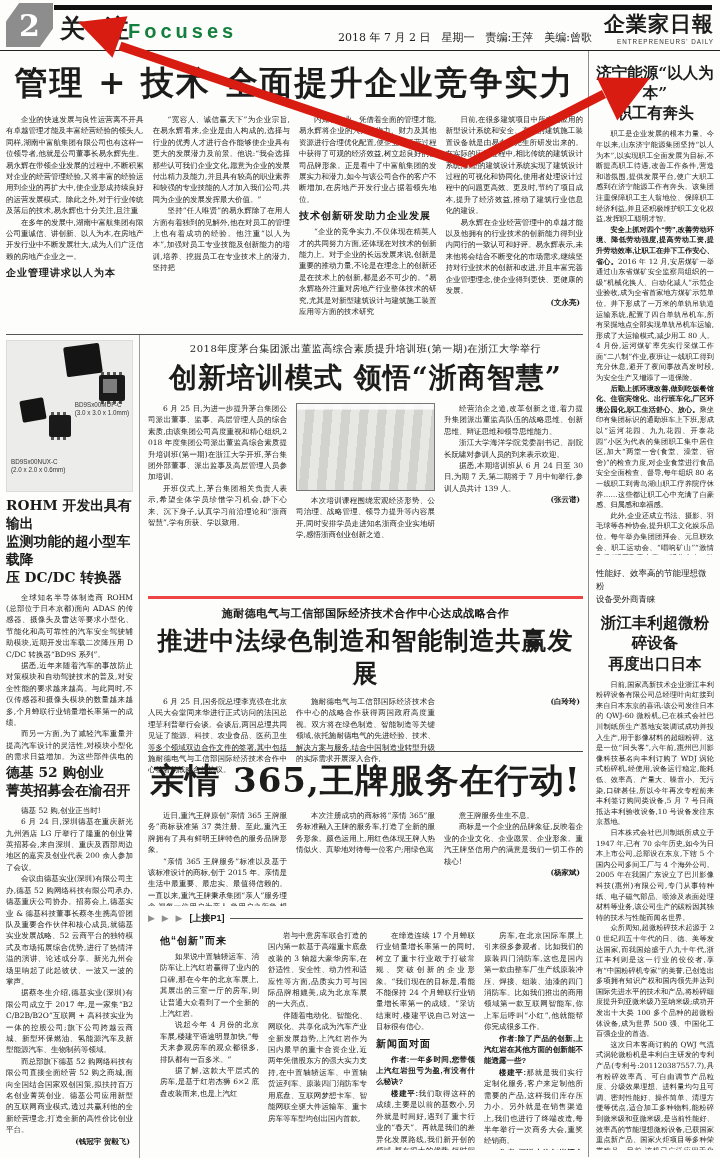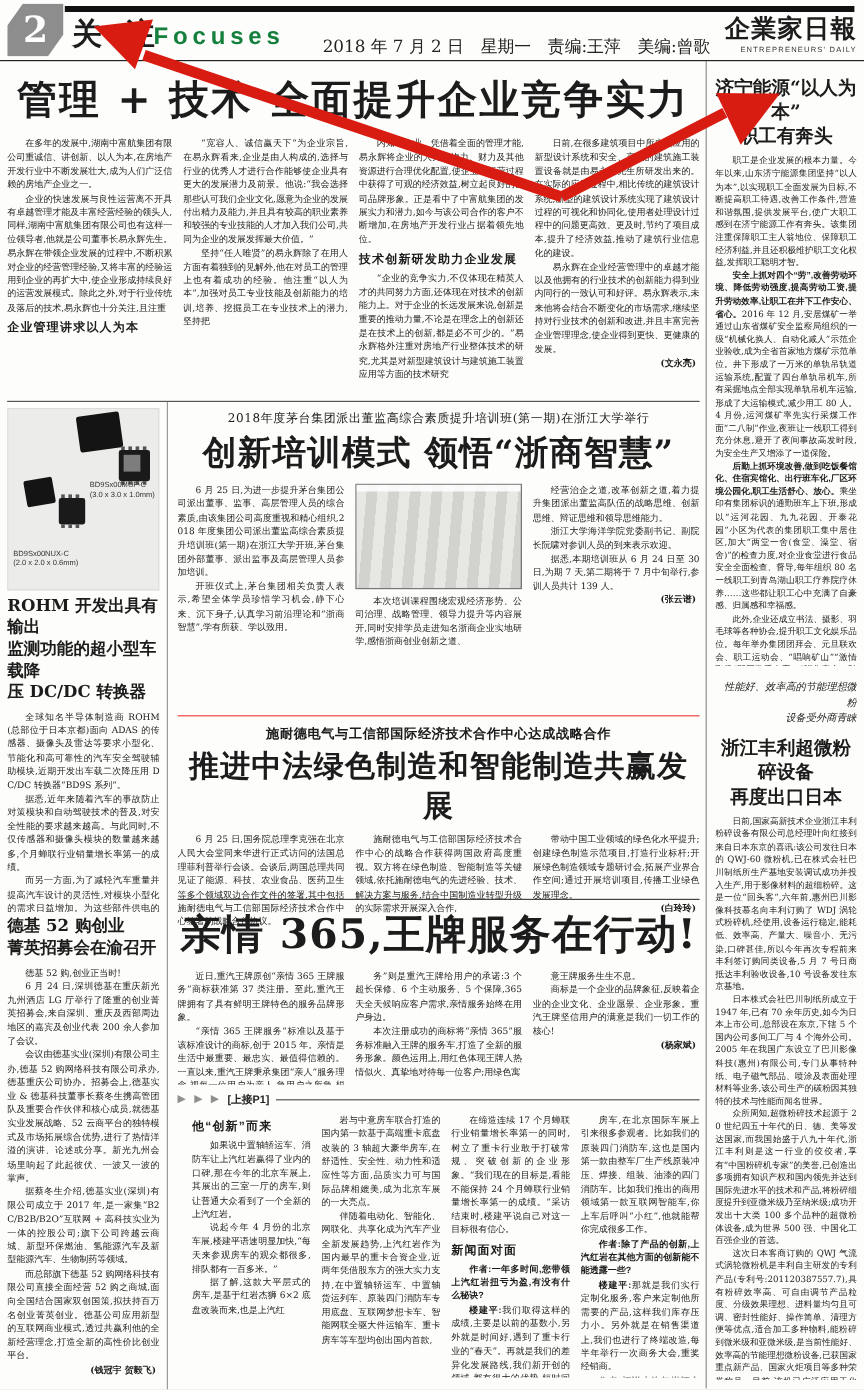--- a/index.html
+++ b/index.html
@@ -10,21 +10,21 @@
   .topbar{position:absolute;top:5px;left:54px;right:8px;height:5px;background:#111;}
   header{position:relative;height:50px;border-bottom:1.5px solid #222;padding:0 8px 0 6px;}
   .badge{position:absolute;left:6px;top:3px;width:47px;height:44px;background:#8d8d8d;
          clip-path:polygon(28% 0,100% 0,100% 58%,72% 100%,0 100%,0 42%);
          display:flex;align-items:center;justify-content:center;}
   .badge span{color:#fff;font-size:30px;font-weight:900;font-family:"DejaVu Serif",serif;}
   .section-cn{position:absolute;left:60px;top:12px;font-size:25px;font-weight:900;
          font-family:"Liberation Sans","DejaVu Sans",sans-serif;letter-spacing:6px;}
   .section-en{position:absolute;left:128px;top:20px;font-size:20px;font-weight:700;color:#15803d;
          font-family:"Liberation Sans",sans-serif;letter-spacing:4px;}
-  .dateline{position:absolute;right:128px;top:30px;font-size:14px;color:#222;white-space:nowrap;}
+  .dateline{position:absolute;right:128px;top:30px;font-size:11px;color:#222;white-space:nowrap;}
   .masthead{position:absolute;right:6px;top:10px;text-align:right;}
   .masthead .cn{font-size:21px;font-weight:900;letter-spacing:1px;font-family:"DejaVu Serif",serif;}
   .masthead .en{font-size:6.3px;letter-spacing:1px;color:#333;font-family:"Liberation Sans",sans-serif;}
   
   .below{display:flex;height:1106px;}
   .left-main{width:588px;box-sizing:border-box;padding:0 5px 0 6px;}
   .right-rail{flex:1;box-sizing:border-box;border-left:1px solid #8f8f8f;padding:4px 6px 0 7px;}
   
   .para{margin:0;font-size:7.5px;line-height:11.4px;text-align:justify;text-indent:2em;
         word-break:break-all;}
@@ -57,40 +57,40 @@
   
   .kicker{font-size:10px;text-align:center;margin:7px 0 1px 0;letter-spacing:0.5px;}
   .kicker.bold{font-family:"Liberation Sans",sans-serif;font-weight:700;font-size:11px;}
   .sec-h{ text-align:center;font-weight:900;letter-spacing:1px;margin:3px 0 6px 0;
         font-family:"DejaVu Serif",serif;}
   #maotai .sec-h{font-size:28px;}
   #schneider .sec-h{font-size:25px;}
   #qinqing .sec-h{font-size:34px;margin-top:6px;}
   #maotai{height:258px;}
   #maotai .cols{height:188px;}
-  #schneider{height:152px;border-top:1px solid #ef4444;margin-top:3px;}
+  #schneider{height:152px;border-top:3px solid #ef4444;margin-top:3px;}
   #schneider .cols{height:98px;}
   #qinqing{height:154px;border-top:1px solid #444;}
   #qinqing .cols{height:96px;}
   .photo{height:86px;margin-bottom:4px;border:1px solid #777;
      background:
        linear-gradient(180deg,rgba(255,255,255,.85) 0 6%,rgba(255,255,255,0) 7%),
        repeating-linear-gradient(95deg,#e7e7e4 0 9px,#d2d2cf 9px 18px),
        linear-gradient(180deg,#dededa 0%,#c9c9c5 30%,#a4a4a0 62%,#6f6f6b 63%,#8d8d89 70%,#55554f 100%);}
   
   #continued{margin-top:4px;}
   .cont-marker{display:flex;align-items:center;gap:5px;height:16px;}
   .cont-tri{color:#8f8f8f;font-size:9px;letter-spacing:2px;}
   .cont-label{font-size:9px;font-weight:700;font-family:"Liberation Sans",sans-serif;}
   .cont-line{flex:1;border-top:1px solid #555;}
   #continued .cols{height:220px;margin-top:4px;margin-left:12px;}
   
   .rail2-h{font-size:15.5px;font-weight:900;text-align:center;line-height:1.3;
         margin:8px 0 6px 0;white-space:pre-line;}
-  .kicker-it{font-size:8.5px;font-style:italic;text-align:right;margin:12px 0 0 0;
+  .kicker-it{font-size:8.5px;text-align:left;margin:12px 0 0 0;
         white-space:pre-line;line-height:1.5;}
   #jining{height:500px;overflow:hidden;}
   #fengli{height:595px;overflow:hidden;}
   .arrows{position:absolute;inset:0;width:720px;height:1158px;pointer-events:none;z-index:9;}
 </style>
 </head>
 <body>
 
 <div class="page">
   <div class="topbar"></div>
@@ -108,22 +108,22 @@
     </div>
   </header>
 
   <div class="below">
     <div class="left-main">
 
       <section class="top-article">
         <h1>管理 + 技术  全面提升企业竞争实力</h1>
         <div class="cols">
           <div class="col">
+              <p class="para">企业的快速发展与良性运营离不开具有卓越管理才能及丰富经营经验的领头人,同样,湖南中富航集团有限公司也有这样一位领导者,他就是公司董事长易永辉先生。易永辉在带领企业发展的过程中,不断积累对企业的经营管理经验,又将丰富的经验运用到企业的再扩大中,使企业形成持续良好的运营发展模式。除此之外,对于行业传统及落后的技术,易永辉也十分关注,且注重</p>
               <p class="para">在多年的发展中,湖南中富航集团有限公司重诚信、讲创新、以人为本,在房地产开发行业中不断发展壮大,成为人们广泛信赖的房地产企业之一。</p>
-              <p class="para">企业的快速发展与良性运营离不开具有卓越管理才能及丰富经营经验的领头人,同样,湖南中富航集团有限公司也有这样一位领导者,他就是公司董事长易永辉先生。易永辉在带领企业发展的过程中,不断积累对企业的经营管理经验,又将丰富的经验运用到企业的再扩大中,使企业形成持续良好的运营发展模式。除此之外,对于行业传统及落后的技术,易永辉也十分关注,且注重</p>
               <div class="col-subhead">企业管理讲求以人为本</div>
             </div>
           <div class="col">
               <p class="para">“宽容人、诚信赢天下”为企业宗旨,在易永辉看来,企业是由人构成的,选择与行业的优秀人才进行合作能够使企业具有更大的发展潜力及前景。他说:“我会选择那些认可我们企业文化,愿意为企业的发展付出精力及能力,并且具有较高的职业素养和较强的专业技能的人才加入我们公司,共同为企业的发展发挥最大价值。”</p>
               <p class="para">坚持“任人唯贤”的易永辉除了在用人方面有着独到的见解外,他在对员工的管理上也有着成功的经验。他注重“以人为本”,加强对员工专业技能及创新能力的培训,培养、挖掘员工在专业技术上的潜力,坚持把</p>
             </div>
           <div class="col">
               <p class="para">内知名企业。凭借着全面的管理才能,易永辉将企业的人力、物力、财力及其他资源进行合理优化配置,使企业在运营过程中获得了可观的经济效益,树立起良好的公司品牌形象。正是看中了中富航集团的发展实力和潜力,如今与该公司合作的客户不断增加,在房地产开发行业占据着领先地位。</p>
               <div class="col-subhead">技术创新研发助力企业发展</div>
               <p class="para">“企业的竞争实力,不仅体现在精英人才的共同努力方面,还体现在对技术的创新能力上。对于企业的长远发展来说,创新是重要的推动力量,不论是在理念上的创新还是在技术上的创新,都是必不可少的。”易永辉格外注重对房地产行业整体技术的研究,尤其是对新型建筑设计与建筑施工装置应用等方面的技术研究</p>
@@ -223,35 +223,33 @@
             <div class="kicker bold">施耐德电气与工信部国际经济技术合作中心达成战略合作</div>
             <h2 class="sec-h">推进中法绿色制造和智能制造共赢发展</h2>
             <div class="cols">
               <div class="col">
                   <p class="para">6 月 25 日,国务院总理李克强在北京人民大会堂同来华进行正式访问的法国总理菲利普举行会谈。会谈后,两国总理共同见证了能源、科技、农业食品、医药卫生等多个领域双边合作文件的签署,其中包括施耐德电气与工信部国际经济技术合作中心签署的战略合作协议。</p>
                 </div>
               <div class="col">
                   <p class="para">施耐德电气与工信部国际经济技术合作中心的战略合作获得两国政府高度重视。双方将在绿色制造、智能制造等关键领域,依托施耐德电气的先进经验、技术、解决方案与服务,结合中国制造业转型升级的实际需求开展深入合作,</p>
                 </div>
               <div class="col">
-                  <p class="para">带动中国工业领域的绿色化水平提升;创建绿色制造示范项目,打造行业标杆;开展绿色制造领域专题研讨会,拓展产业界合作空间;通过开展培训项目,传播工业绿色发展理念。</p>
                   <p class="para byline">(白玲玲)</p>
                 </div>
             </div>
           </section>
 
           <section id="qinqing">
             <h2 class="sec-h">亲情 365,王牌服务在行动!</h2>
             <div class="cols">
               <div class="col">
                   <p class="para">近日,重汽王牌原创“亲情 365 王牌服务”商标获准第 37 类注册。至此,重汽王牌拥有了具有鲜明王牌特色的服务品牌形象。</p>
                   <p class="para">“亲情 365 王牌服务”标准以及基于该标准设计的商标,创于 2015 年。亲情是生活中最重要、最忠实、最值得信赖的。一直以来,重汽王牌秉承集团“亲人”服务理念,视每一位用户为亲人,急用户之所急,想用户之所想,做好售后服务。“亲情 365 王牌服</p>
                 </div>
               <div class="col">
-                  <p class="para">务”则是重汽王牌给用户的承诺:3 个超长保修、6 个主动服务、5 个保障,365 天全天候响应客户需求,亲情服务始终在用户身边。</p>
                   <p class="para">本次注册成功的商标将“亲情 365”服务标准融入王牌的服务车,打造了全新的服务形象。颜色运用上,用红色体现王牌人热情似火、真挚地对待每一位客户;用绿色寓</p>
                 </div>
               <div class="col">
                   <p class="para">意王牌服务生生不息。</p>
                   <p class="para">商标是一个企业的品牌象征,反映着企业的企业文化、企业愿景、企业形象。重汽王牌坚信用户的满意是我们一切工作的核心!</p>
                   <p class="para byline">(杨家斌)</p>
                 </div>
             </div>
           </section>
 

